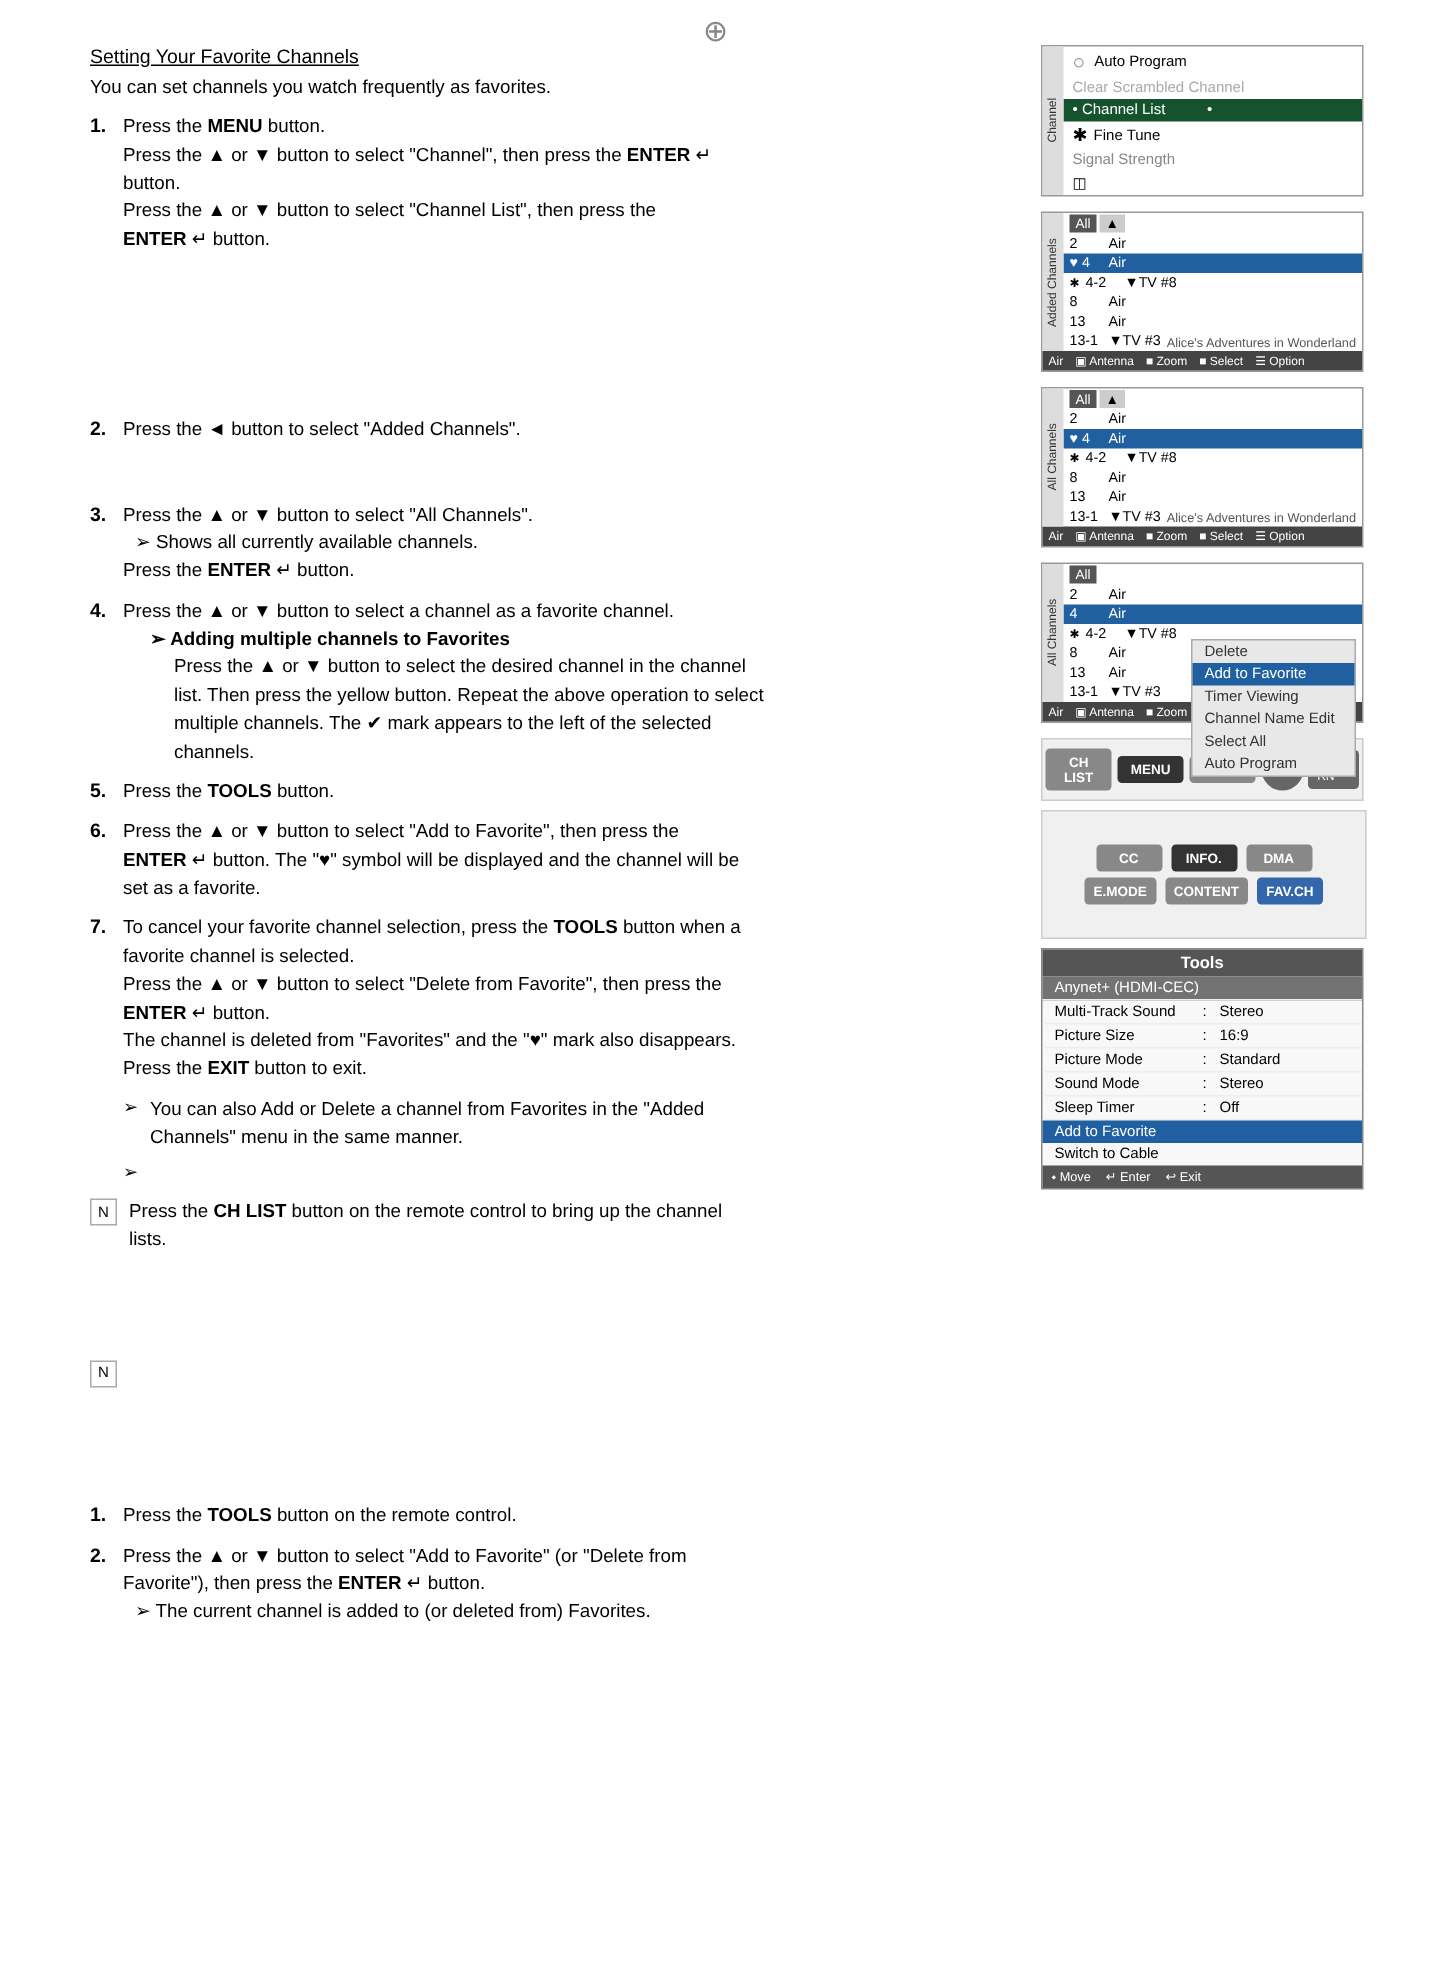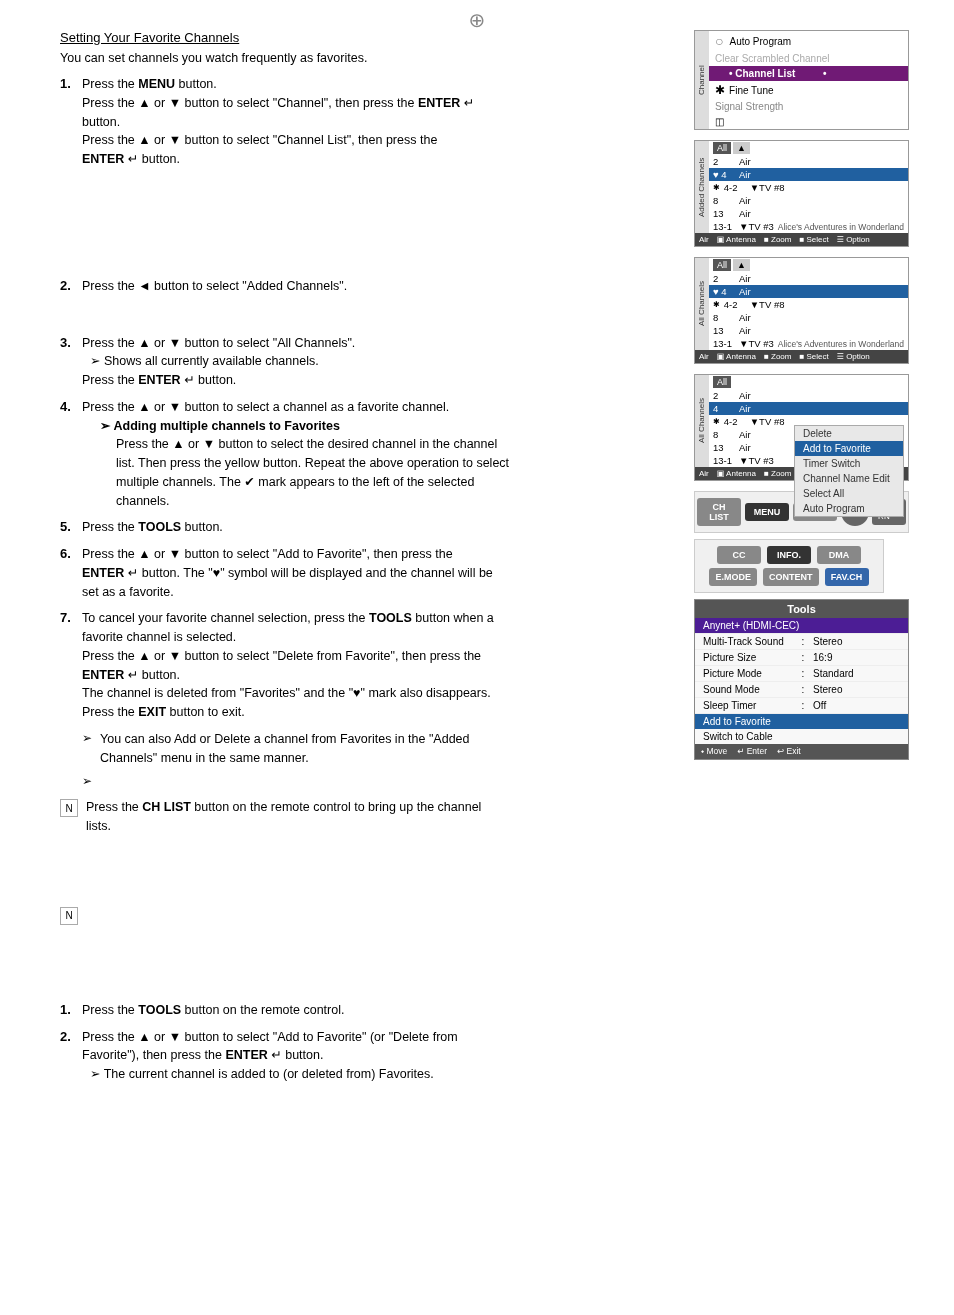--- a/index.html
+++ b/index.html
@@ -225,23 +225,23 @@
       color: #fff;
       font-size: 9px;
       padding: 4px 6px;
       border-radius: 3px;
     }
     .remote-row2 {
       background: #f0f0f0;
       border: 1px solid #ccc;
       display: flex;
       flex-direction: column;
-      padding: 6px 8px;
+      padding: 22px 8px;
       gap: 4px;
-      width: 190px;
+      width: 217px;
     }
     .remote-row2 .r-row {
       display: flex;
       gap: 6px;
       justify-content: center;
     }
     
     .tools-popup {
       width: 215px;
       border: 1px solid #888;
@@ -440,21 +440,21 @@
 
       <div class="tv-screen">
         <div class="tv-sidebar">
           <div class="tv-side-label">Channel</div>
           <div class="tv-body">
             <div style="padding:2px 6px; font-size:10px; display:flex; align-items:center; gap:6px;">
               <span style="font-size:14px; color:#888">○</span>
               <span>Auto Program</span>
             </div>
             <div style="padding:2px 6px; font-size:10px; color:#aaa;">Clear Scrambled Channel</div>
-            <div style="padding:2px 20px; font-size:10px; background:#701a75; color:#fff; font-weight:bold;">• Channel List &nbsp;&nbsp;&nbsp;&nbsp;&nbsp;&nbsp;&nbsp;&nbsp;&nbsp;•</div>
+            <div style="padding:2px 6px; font-size:10px; background:#14532d; color:#fff; font-weight:normal;">• Channel List &nbsp;&nbsp;&nbsp;&nbsp;&nbsp;&nbsp;&nbsp;&nbsp;&nbsp;•</div>
             <div style="padding:2px 6px; font-size:10px; display:flex; align-items:center; gap:4px;"><span style="font-size:12px;">✱</span> Fine Tune</div>
             <div style="padding:2px 6px; font-size:10px; color:#888;">Signal Strength</div>
             <div style="padding:2px 6px; font-size:10px;"><span style="font-size:10px;">◫</span></div>
           </div>
         </div>
       </div>
 
       <div class="tv-screen">
         <div class="tv-sidebar">
           <div class="tv-side-label">Added Channels</div>
@@ -577,21 +577,21 @@
                 <span class="ch-num">13-1</span>
                 <span class="ch-name">▼TV #3</span>
                 <span class="ch-prog">Alice</span>
               </div>
           </div>
         </div>
 
         <div class="popup-menu">
           <div class="popup-item">Delete</div>
           <div class="popup-item active">Add to Favorite</div>
-          <div class="popup-item">Timer Switch</div>
+          <div class="popup-item">Timer Viewing</div>
           <div class="popup-item">Channel Name Edit</div>
           <div class="popup-item">Select All</div>
           <div class="popup-item">Auto Program</div>
         </div>
         <div class="tv-footer">
           <span>Air</span>
             <span>▣ Antenna</span>
             <span>■ Zoom</span>
             <span>■ Select</span>
             <span>☰ Option</span>
@@ -618,21 +618,21 @@
         </div>
         <div class="r-row">
           <div class="r-btn">E.MODE</div>
           <div class="r-btn">CONTENT</div>
           <div class="r-btn blue-btn">FAV.CH</div>
         </div>
       </div>
 
       <div class="tools-popup">
         <div class="tools-header">Tools</div>
-        <div class="tools-row" style="background:#4c1d95;color:#fff;">
+        <div class="tools-row" style="background:#737373;color:#fff;">
           <span class="tools-key">Anynet+ (HDMI-CEC)</span>
         </div>
         <div class="tools-row">
           <span class="tools-key">Multi-Track Sound</span>
           <span class="tools-sep">:</span>
           <span class="tools-val">Stereo</span>
         </div>
         <div class="tools-row">
           <span class="tools-key">Picture Size</span>
           <span class="tools-sep">:</span>

